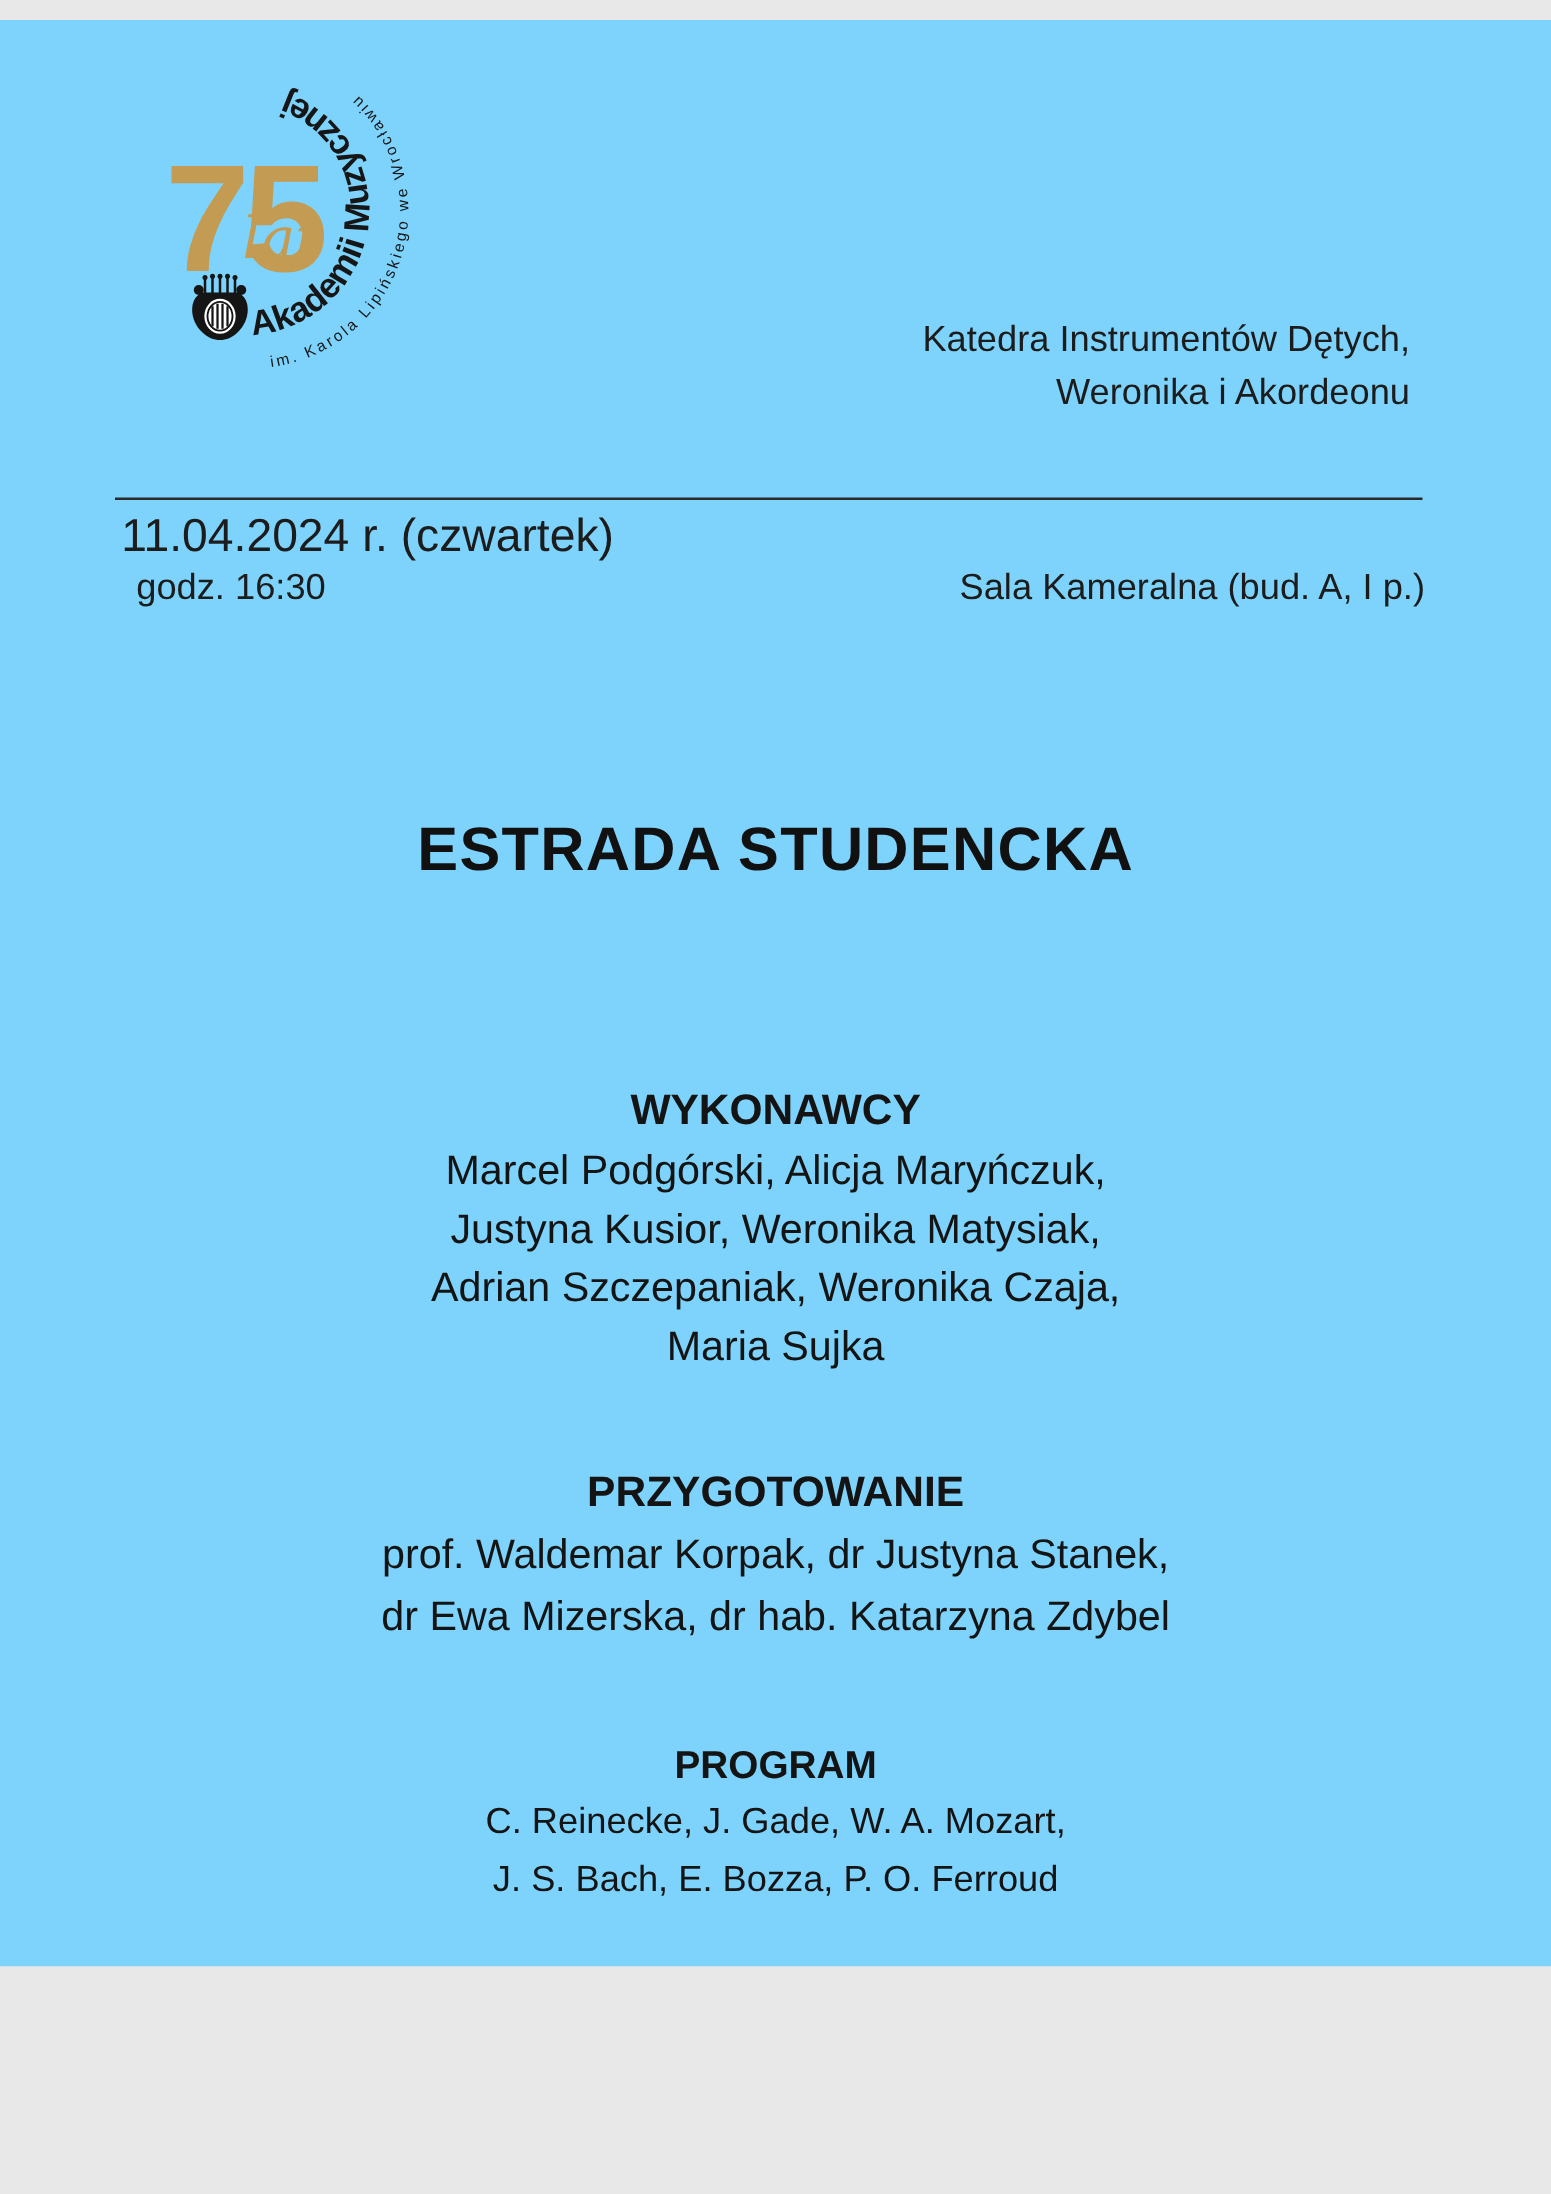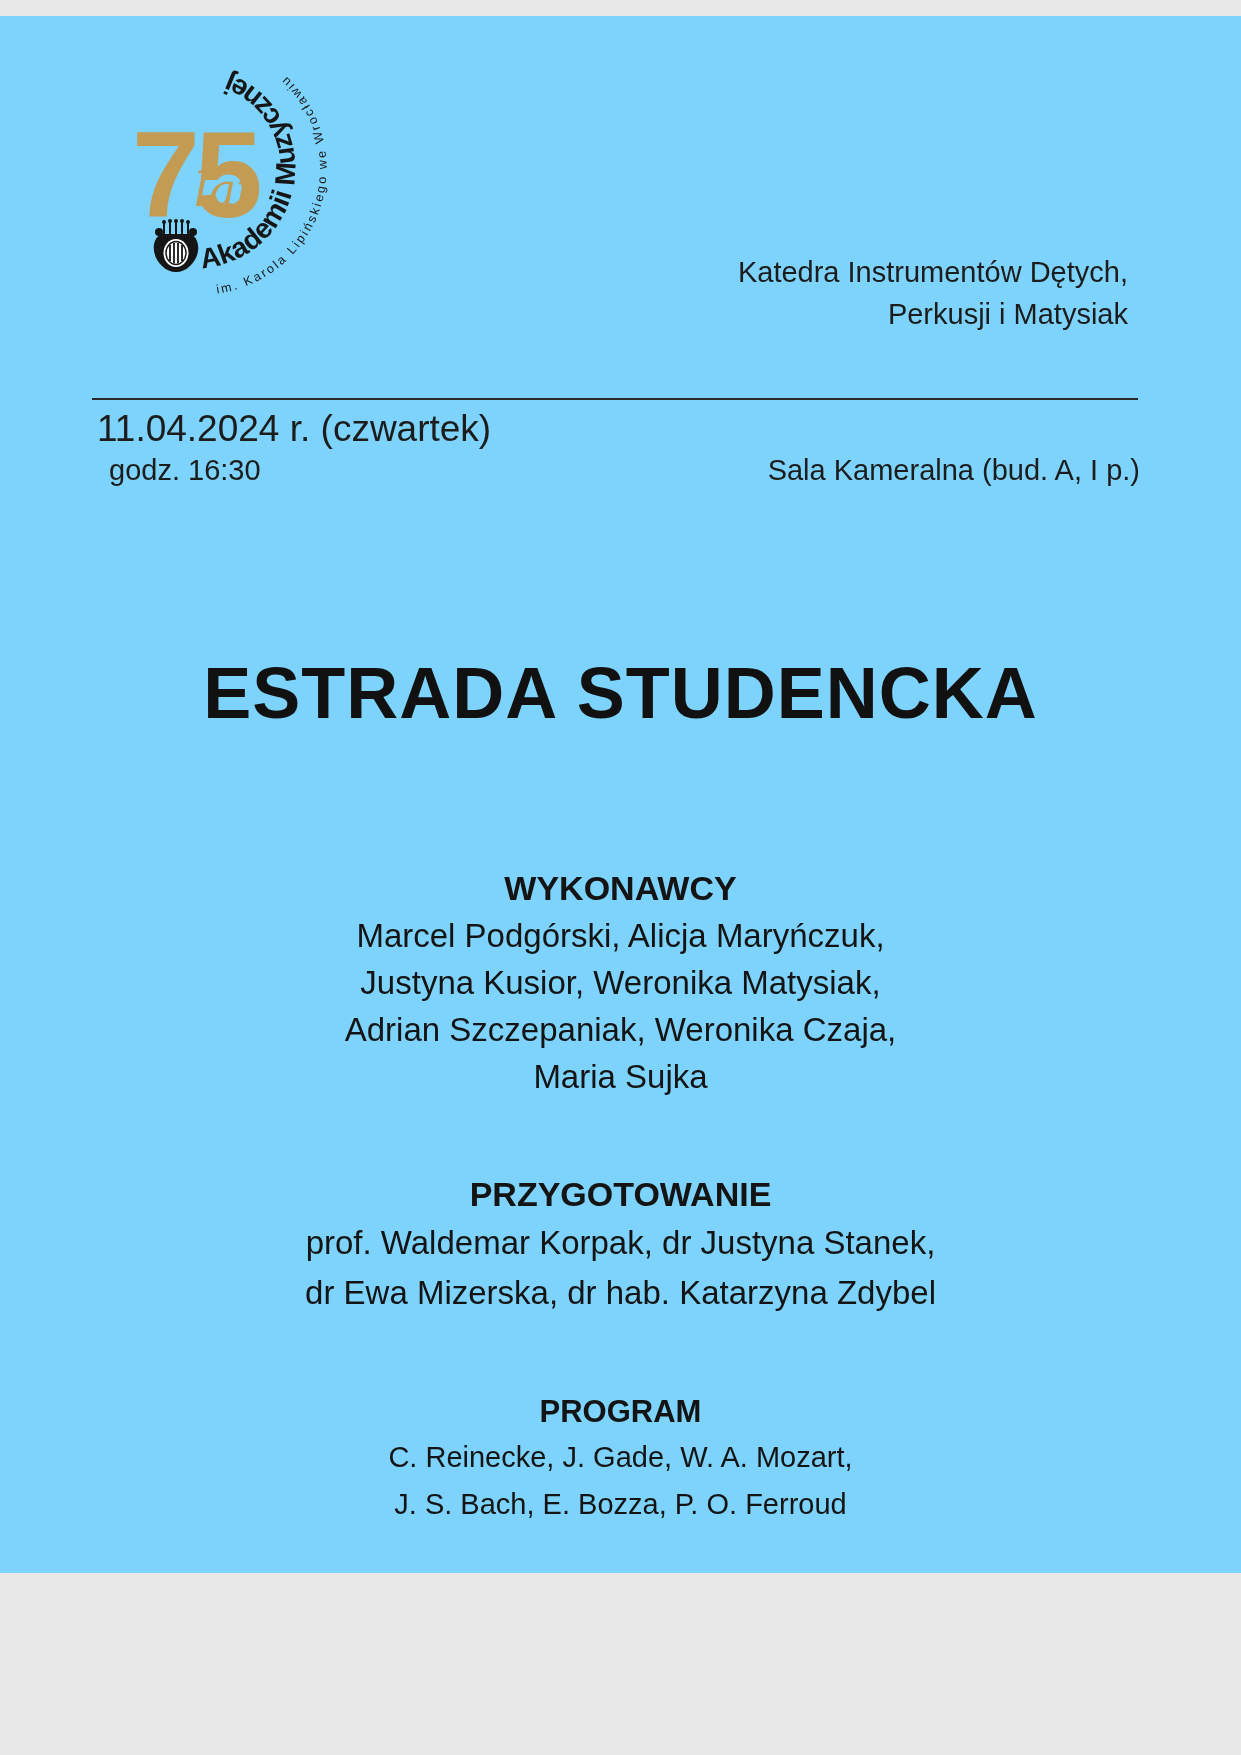--- a/index.html
+++ b/index.html
@@ -29,21 +29,21 @@
     left:92px;top:382px;width:1046px;height:0;
     border-top:2px solid #2a2a2a;
   }
 
   .date-line{left:97px;top:392px;font-size:37px;}
   .row2{left:109px;top:438px;width:1031px;display:flex;justify-content:space-between;font-size:29px;}
 
   .title{
     left:0;top:636px;width:1241px;
     text-align:center;
-    font-size:72px;font-weight:bold;letter-spacing:1px;
+    font-size:49px;font-weight:bold;letter-spacing:1px;
     color:#111;
   }
 
   .section-heading{
     left:0;width:1241px;text-align:center;
     font-weight:bold;color:#141414;
   }
   .section-lines{
     left:0;width:1241px;text-align:center;color:#141414;
   }
@@ -99,21 +99,21 @@
     <text font-family="Liberation Sans, sans-serif" font-weight="bold" font-size="28" fill="#161616">
       <textPath href="#arcBig" startOffset="12">Akademii Muzycznej</textPath>
     </text>
     <text font-family="Liberation Sans, sans-serif" font-size="12.5" letter-spacing="2.4" fill="#161616">
       <textPath href="#arcSmall" startOffset="4">im. Karola Lipińskiego we Wrocławiu</textPath>
     </text>
   </svg>
 
   <div class="abs dept">
     <div>Katedra Instrumentów Dętych,</div>
-    <div>Perkusji i Matysiak</div>
+    <div>Weronika i Akordeonu</div>
   </div>
 
   <div class="abs rule"></div>
 
   <div class="abs date-line">11.04.2024 r. (czwartek)</div>
   <div class="abs row2">
     <span>godz. 16:30</span>
     <span>Sala Kameralna (bud. A, I p.)</span>
   </div>
 

